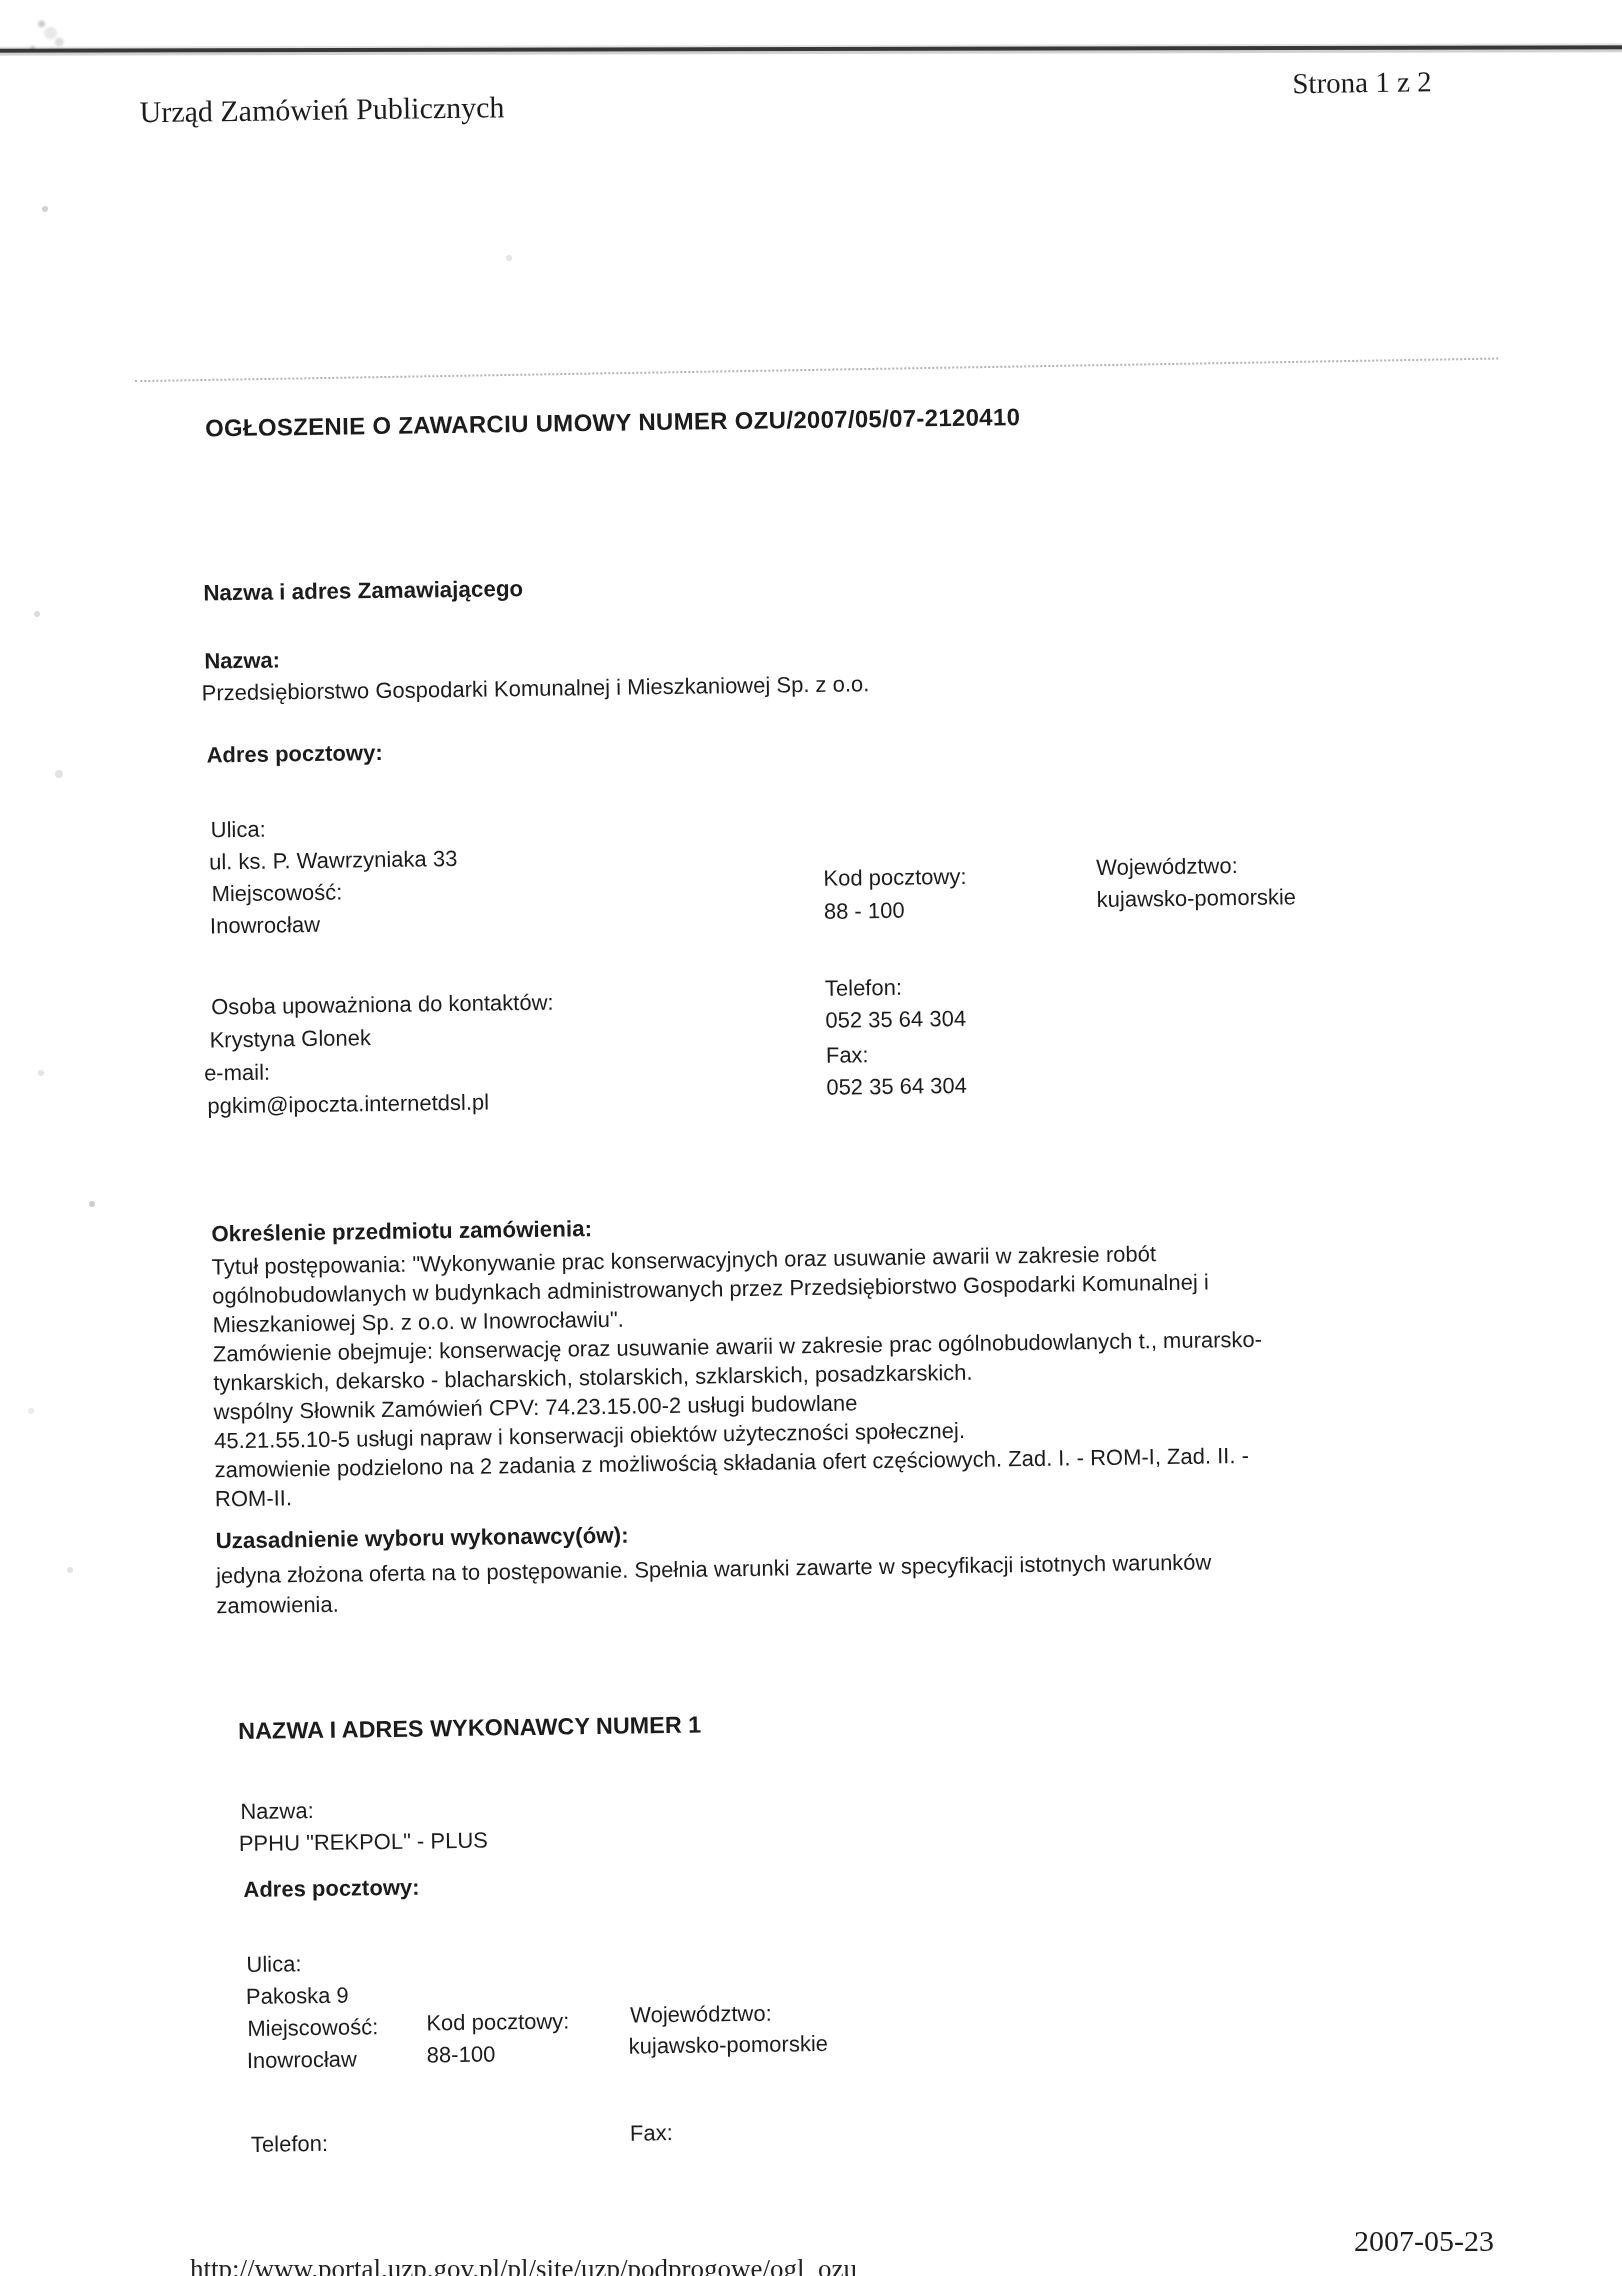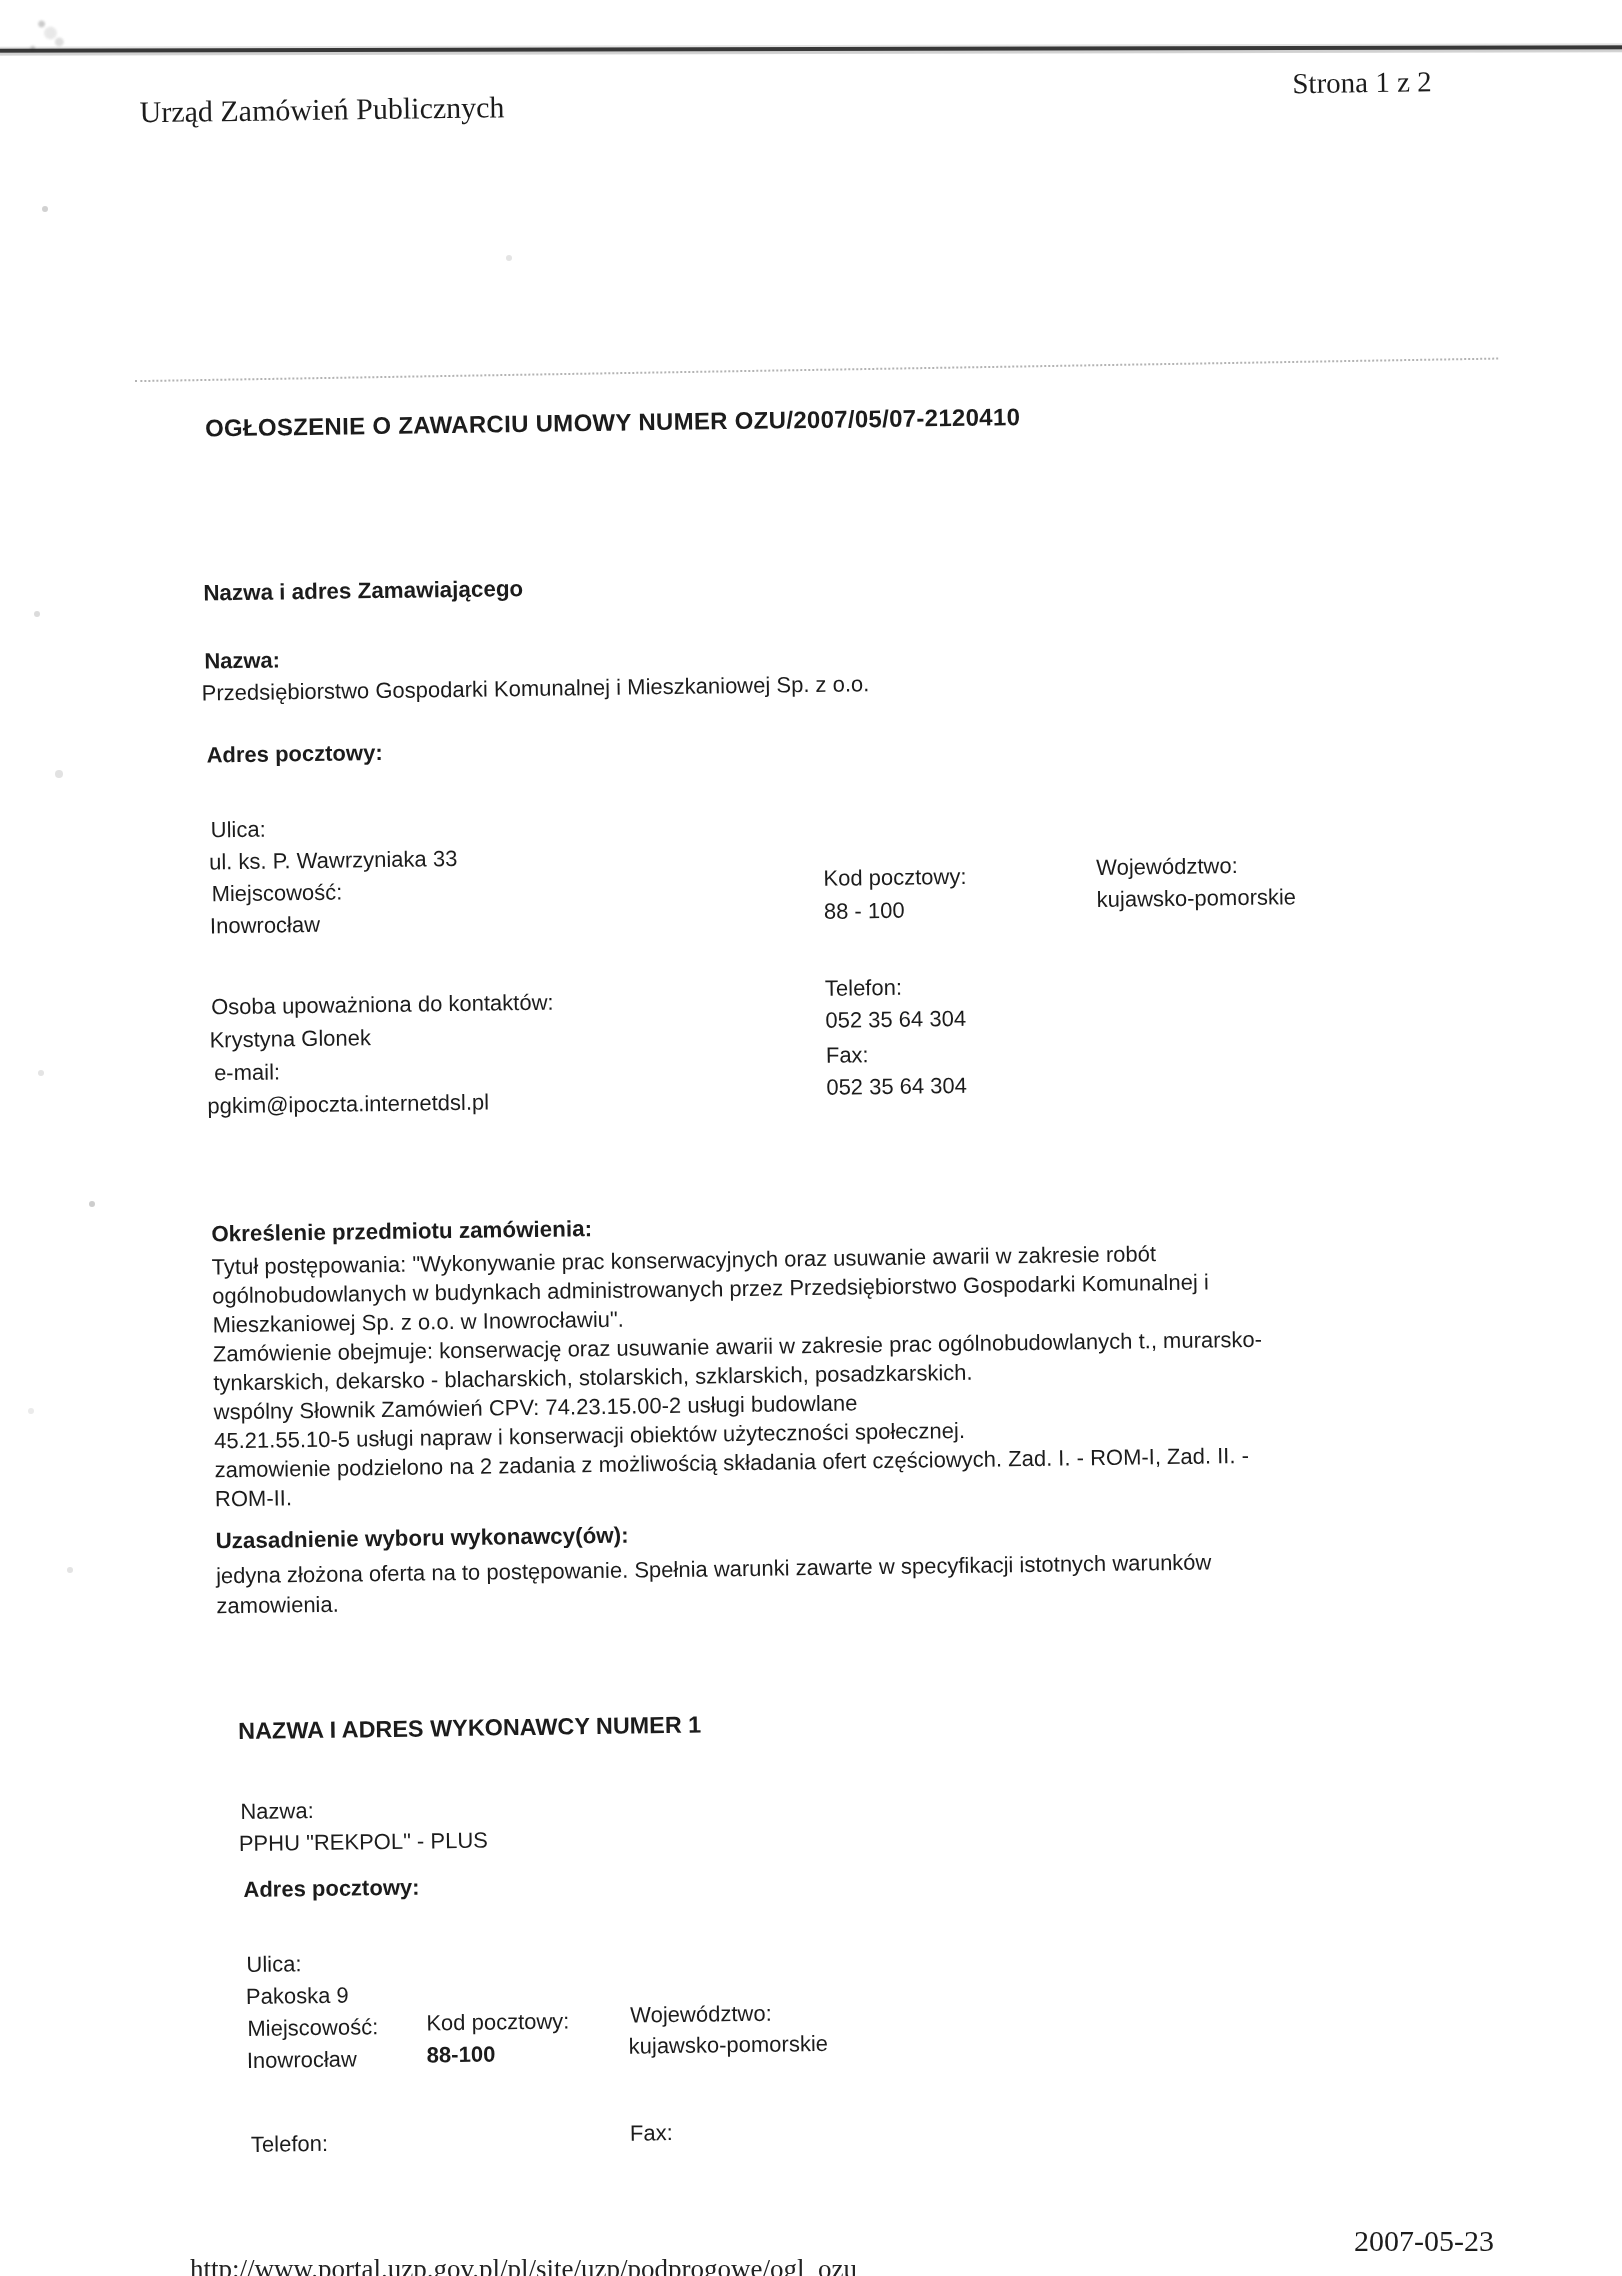--- a/index.html
+++ b/index.html
@@ -90,21 +90,21 @@
     <div class="t" style="left:215px;top:872px;">Miejscowość:</div>
     <div class="t" style="left:213px;top:904px;">Inowrocław</div>
 
     <div class="t" style="left:827px;top:865px;">Kod pocztowy:</div>
     <div class="t" style="left:827px;top:898px;text-align:right;">88 - 100</div>
     <div class="t" style="left:1100px;top:858px;">Województwo:</div>
     <div class="t" style="left:1100px;top:890px;">kujawsko-pomorskie</div>
 
     <div class="t" style="left:213px;top:985px;">Osoba upoważniona do kontaktów:</div>
     <div class="t" style="left:211px;top:1018px;">Krystyna Glonek</div>
-    <div class="t" style="left:215px;top:1051px;">e-mail:</div>
+    <div class="t" style="left:205px;top:1051px;">e-mail:</div>
     <div class="t" style="left:208px;top:1084px;">pgkim@ipoczta.internetdsl.pl</div>
 
     <div class="t" style="left:827px;top:975px;">Telefon:</div>
     <div class="t" style="left:827px;top:1007px;">052 35 64 304</div>
     <div class="t" style="left:827px;top:1042px;">Fax:</div>
     <div class="t" style="left:827px;top:1074px;">052 35 64 304</div>
 
     <div class="t b sec" style="left:210px;top:1212px;">Określenie przedmiotu zamówienia:</div>
     <div class="t para" style="left:210px;top:1244px;">
       <div>Tytuł postępowania: "Wykonywanie prac konserwacyjnych oraz usuwanie awarii w zakresie robót</div>
@@ -131,21 +131,21 @@
 
     <div class="t b" style="left:233px;top:1868px;">Adres pocztowy:</div>
 
     <div class="t" style="left:235px;top:1943px;">Ulica:</div>
     <div class="t" style="left:234px;top:1975px;">Pakoska 9</div>
 
     <div class="t" style="left:235px;top:2007px;">Miejscowość:</div>
     <div class="t" style="left:414px;top:2004px;">Kod pocztowy:</div>
     <div class="t" style="left:618px;top:1999px;">Województwo:</div>
     <div class="t" style="left:234px;top:2039px;">Inowrocław</div>
-    <div class="t" style="left:414px;top:2036px;font-weight:bold;">88-100</div>
+    <div class="t" style="left:414px;top:2036px;">88-100</div>
     <div class="t" style="left:616px;top:2030px;">kujawsko-pomorskie</div>
 
     <div class="t" style="left:237px;top:2123px;">Telefon:</div>
     <div class="t" style="left:616px;top:2117px;">Fax:</div>
 
   </div>
 
   <div class="t serif" style="left:190px;top:2253px;font-size:27px;color:#222;">http://www.portal.uzp.gov.pl/pl/site/uzp/podprogowe/ogl_ozu</div>
   <div class="t serif" style="left:1354px;top:2222px;font-size:30px;">2007-05-23</div>
 

